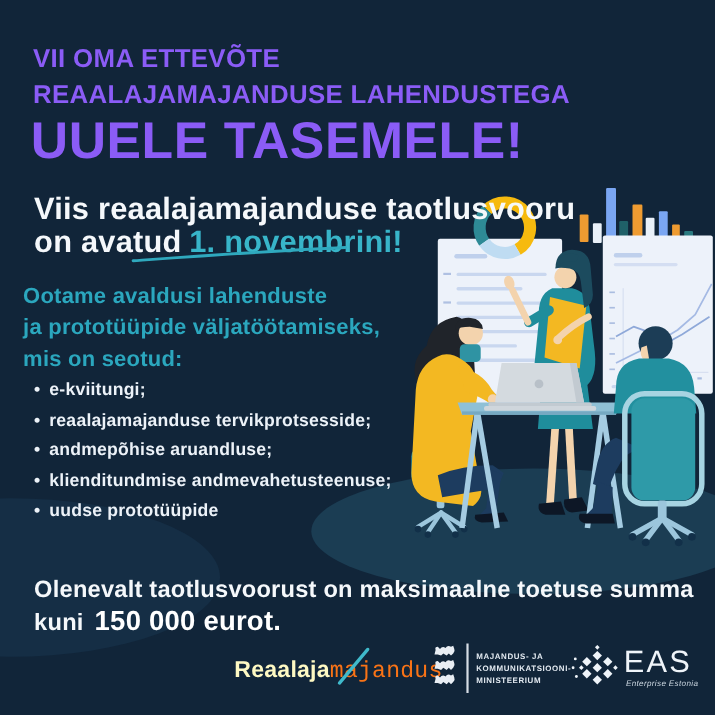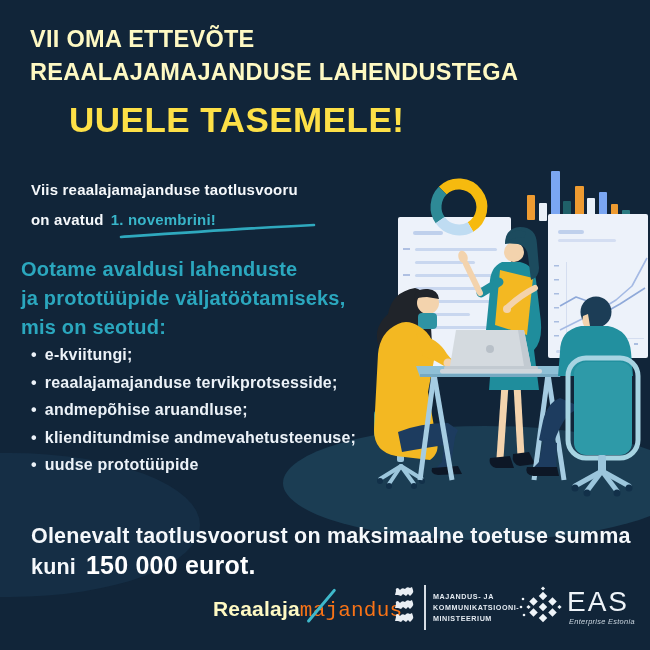--- a/index.html
+++ b/index.html
@@ -6,26 +6,26 @@
   .canvas{
     position:relative;width:650px;height:650px;overflow:hidden;
     background:#112539;
     font-family:"Liberation Sans",sans-serif;
     -webkit-font-smoothing:antialiased;
   }
   .abs{position:absolute;}
   #illu{position:absolute;left:0;top:0;z-index:0;}
   .txt{z-index:2;}
   
-  .h-small{left:30px;top:23px;font-size:23.5px;font-weight:800;letter-spacing:.3px;
-    line-height:33px;color:#fef9c3;}
-  .h-big{left:28px;top:100px;font-size:35px;font-weight:800;letter-spacing:.5px;
-    color:#fde047;white-space:nowrap;margin-left:41px;}
-  
-  .intro{left:31px;top:175px;font-size:15px;font-weight:700;line-height:30px;
+  .h-small{left:30px;top:37px;font-size:23.5px;font-weight:800;letter-spacing:.3px;
+    line-height:33px;color:#8b5cf6;}
+  .h-big{left:28px;top:100px;font-size:47px;font-weight:800;letter-spacing:.5px;
+    color:#8b5cf6;white-space:nowrap;}
+  
+  .intro{left:31px;top:175px;font-size:28px;font-weight:700;line-height:30px;
     color:#F5F8FB;letter-spacing:.2px;}
   .intro .hl{color:#38B5C9;margin-left:7px;}
   .swoosh{left:118px;top:223px;z-index:2;}
   
   .call{left:21px;top:255px;font-size:20px;font-weight:800;line-height:29px;
     color:#2BA7BE;letter-spacing:.2px;}
   
   .bullets{left:31px;top:341px;font-size:16px;font-weight:700;color:#ECF2F8;
     letter-spacing:.2px;}
   .bullets .li{line-height:27.6px;white-space:nowrap;}

